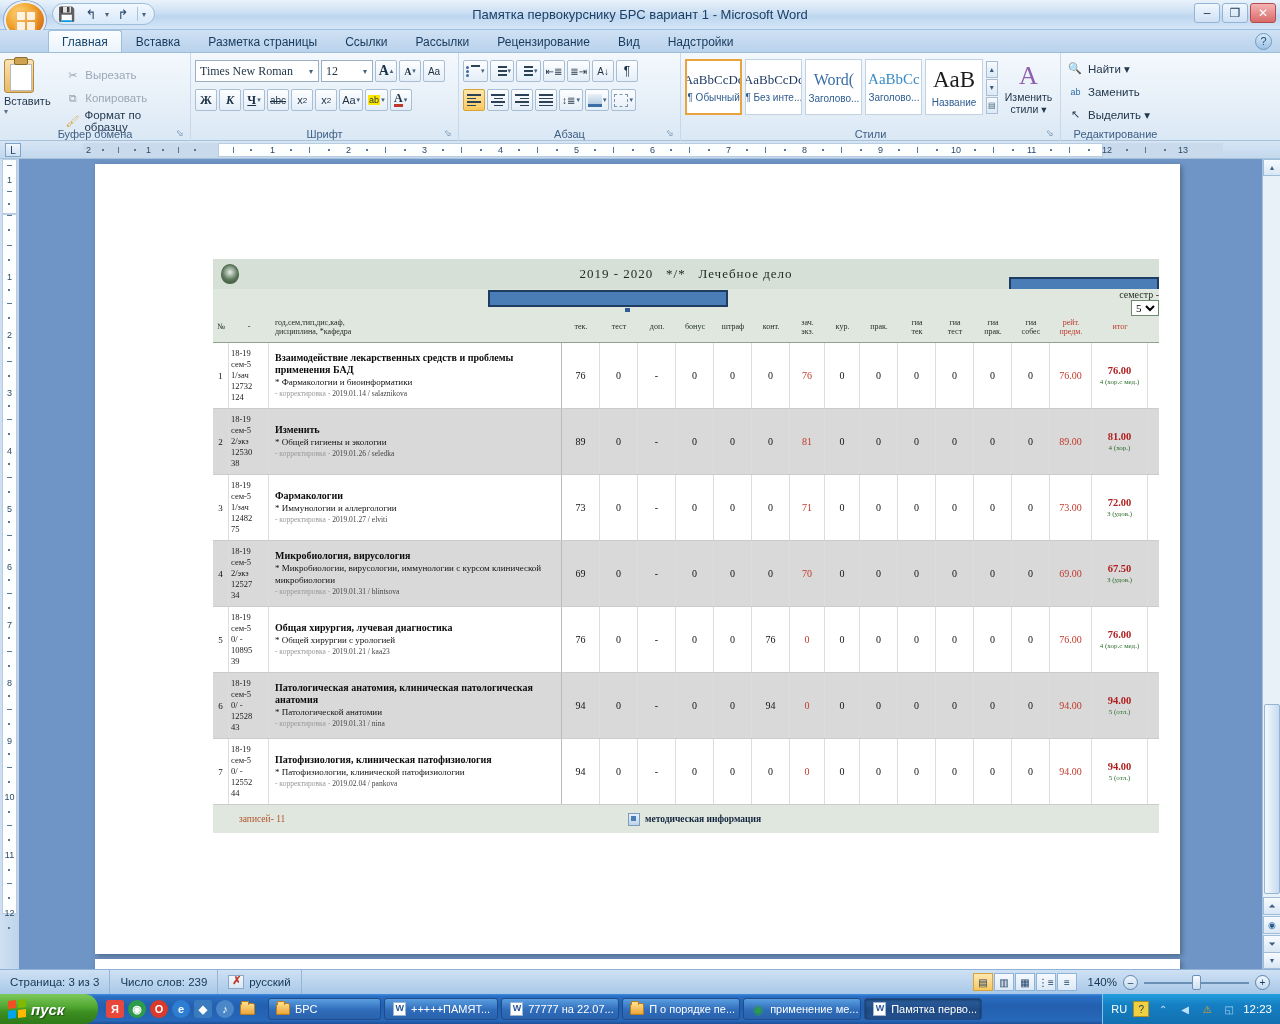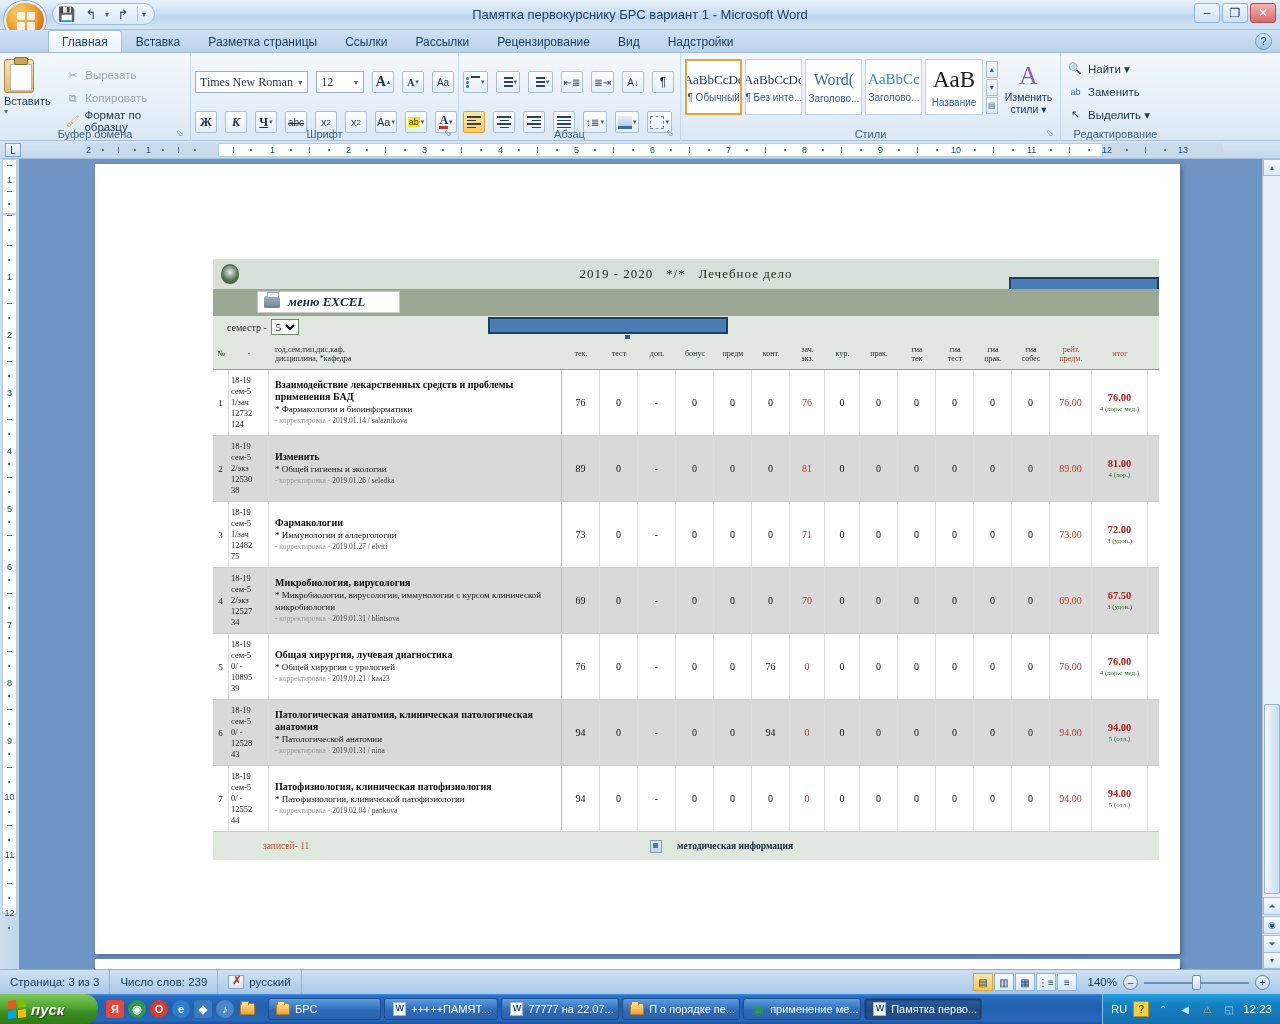--- a/index.html
+++ b/index.html
@@ -114,21 +114,21 @@
   }
   .paste-label { font-size: 11px; color:#24394f; margin-top: 2px; }
   .paste-caret { font-size: 8px; color:#56708c; }
   .clip-items { display:flex; flex-direction:column; justify-content:center; padding-left: 4px; gap: 2px; }
   .clip-item { display:flex; align-items:center; gap:5px; font-size:11.5px; color:#9aa8b5; height:21px; padding: 0 4px; cursor:default;}
   .clip-item.enabled { color:#24394f; cursor:pointer; }
   .mini-ico { width: 15px; height: 15px; display:inline-flex; align-items:center; justify-content:center; font-size:11px;}
 
   
   .font-wrap { width: 268px; }
-  .frow { display:flex; align-items:center; gap:8px; height: 26px; margin-top: 14px; }
+  .frow { display:flex; align-items:center; gap:2px; height: 26px; margin-top: 3px; }
   .combo {
     height: 22px; background: #fff; border:1px solid #9aafc3; display:flex; align-items:center;
     font-size: 12px; color:#1e3246; padding-left: 4px; cursor:pointer;
   }
   .combo .cv { flex:1; font-family:"Liberation Serif", serif; }
   .combo .carr { width: 14px; text-align:center; font-size: 8px; color:#46617e; }
   .fbtn {
     min-width: 22px; height: 22px; display:inline-flex; align-items:center; justify-content:center;
     font-size: 12px; color:#1d3145; border:1px solid transparent; border-radius:2px; cursor:pointer;
     background: transparent; padding: 0 2px;
@@ -258,21 +258,21 @@
     position:absolute; left:44px; top:2px; height:22px; background:#fff; border:1px solid #c9c9c9;
     display:flex; align-items:center; padding: 0 6px; gap:8px; cursor:pointer;
   }
   .dt-printer { width:16px; height:12px; background:linear-gradient(180deg,#9fb2c4,#6f8499);
      border-radius:2px 2px 1px 1px; position:relative; }
   .dt-printer::before{content:"";position:absolute;left:3px;top:-4px;width:10px;height:4px;background:#eceff2;border:1px solid #96a7b8;}
   .dt-menu-excel .lbl { font-style:italic; font-weight:bold; font-size:13px; color:#14294a; font-family:"Liberation Serif",serif; }
   .dt-menu-excel .spacer { width: 20px; }
 
   .dt-sem {
-    background:#dfe7df; height:22px; position:relative; display:flex; align-items:center; padding-left:14px;
+    background:#dfe7df; height:22px; position:relative; display:flex; align-items:flex-end; padding-left:14px;flex-direction:column;
   }
   .dt-sem .lab { font-size:10px; color:#1e2a1e; }
   .dt-sem select {
     margin-left: 4px; font-size: 11px; height:16px; border:1px solid #6f8a6f; background:#fff;
     font-family:"Liberation Serif", serif;
   }
   .dt-sem-blue {
     position:absolute; left:275px; top:1px; width:240px; height:17px;
     background:#4a7cb5; border:2px solid #1f3c63;
   }
@@ -295,23 +295,23 @@
   .cell.red { color:#c0392b; }
   .c-no { width:16px; justify-content:center; font-size:9px; }
   .c-meta { width:40px; flex-direction:column; align-items:flex-start; justify-content:center;
             font-size:8.5px; line-height:11px; color:#1a1a1a; padding-left:2px; }
   .c-disc { width:293px; flex-direction:column; align-items:flex-start; justify-content:center;
             padding: 2px 6px; border-right:1px solid #bbb; }
   .disc-title { font-weight:bold; font-size:10px; line-height:12px; color:#0b0b0b; }
   .disc-dept { font-size:9px; line-height:12px; color:#111; }
   .disc-corr { font-size:7.5px; line-height:11px; color:#444; }
   .disc-corr .grey { color:#9a9a9a; }
-  .dt-foot { background:#dfe7df; height:28px; display:flex; align-items:center; position:relative;padding-left:24px; }
+  .dt-foot { background:#dfe7df; height:28px; display:flex; align-items:center; position:relative; }
   .dt-foot .recs { font-size:9.5px; color:#b5532e; padding-left:26px; font-family:"Liberation Serif",serif; }
-  .dt-foot .methlink { position:absolute; left:437px; display:flex; align-items:center; gap:15px; cursor:pointer;}
+  .dt-foot .methlink { position:absolute; left:415px; display:flex; align-items:center; gap:5px; cursor:pointer;}
   .meth-ico { width:12px; height:13px; background:linear-gradient(180deg,#e9f1fa,#bdd3ea);
               border:1px solid #7d9cbb; position:relative; }
   .meth-ico::after{content:"";position:absolute;left:2px;top:2px;width:5px;height:5px;background:#4a7cb5;}
   .meth-text { font-size:9.5px; font-weight:bold; color:#12243c; font-family:"Liberation Serif",serif; }
 
   
   .statusbar {
     position:absolute; left:0; top:969px; width:1280px; height:25px;
     background: linear-gradient(180deg,#cfe1f4,#a8c8e8);
     border-top:1px solid #8fb2d6; display:flex; align-items:center; font-size:11.5px; color:#133655;
@@ -788,27 +788,20 @@
       <div class="dt-top">
         <div class="dt-logo"></div>
         <div class="dt-title">
           <span>2019 - 2020</span>
           &nbsp;&nbsp;<span>*/*</span>
           &nbsp;&nbsp;<span>Лечебное дело</span>
         </div>
         <div class="dt-titlebox-blue"></div>
       </div>
 
-      <div class="dt-menu">
-        <div class="dt-menu-excel">
-          <span class="dt-printer"></span>
-          <span class="lbl">меню EXCEL</span>
-          <span class="spacer"></span>
-        </div>
-      </div>
 
       <div class="dt-sem">
         <span class="lab">семестр -</span>
         <select>
           <option>5</option>
         </select>
         <div class="dt-sem-blue"></div>
         <div class="dt-sem-caret"></div>
       </div>
 
@@ -816,21 +809,21 @@
         <div class="hc c-no" style="width:16px">№</div>
         <div class="hc" style="width:40px">-</div>
         <div class="hc left" style="width:293px;padding-left:6px">
           <div>год,сем,тип,дис,каф,</div>
           <div>дисциплина, *кафедра</div>
         </div>
         <div class="hc" style="width:38px">тек.</div>
         <div class="hc" style="width:38px">тест</div>
         <div class="hc" style="width:38px">доп.</div>
         <div class="hc" style="width:38px">бонус</div>
-        <div class="hc" style="width:38px">предм</div>
+        <div class="hc" style="width:38px">штраф</div>
         <div class="hc" style="width:38px">конт.</div>
         <div class="hc" style="width:35px">
           <div>зач.</div>
           <div>экз.</div>
         </div>
         <div class="hc" style="width:35px">кур.</div>
         <div class="hc" style="width:38px">прак.</div>
         <div class="hc" style="width:38px">
           <div>гиа</div>
           <div>тек</div>

